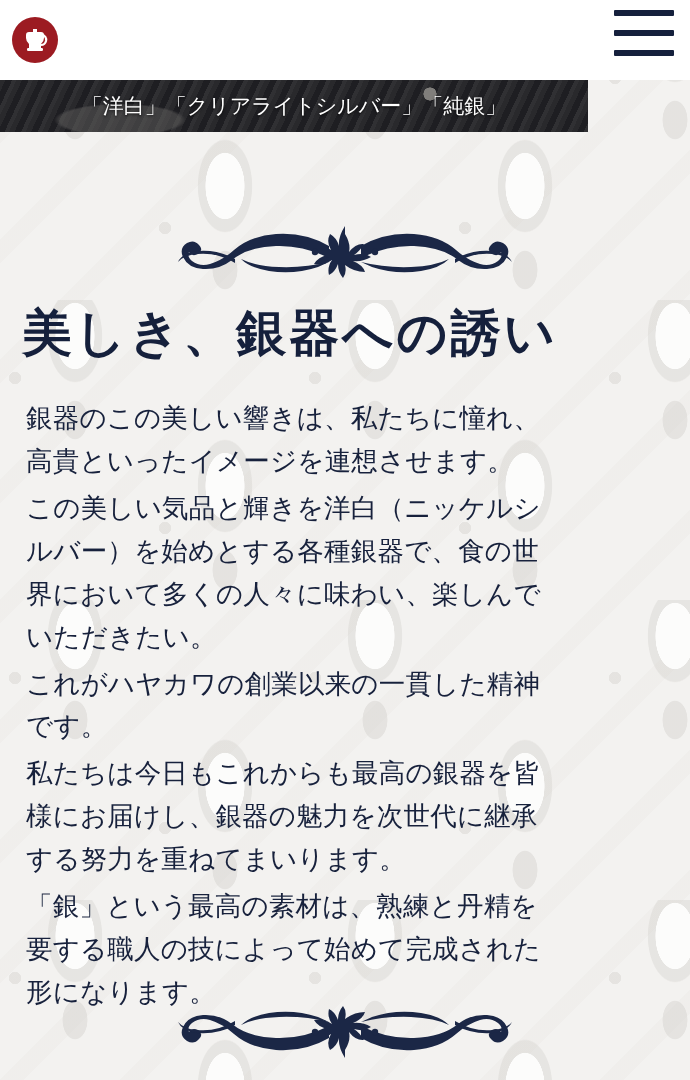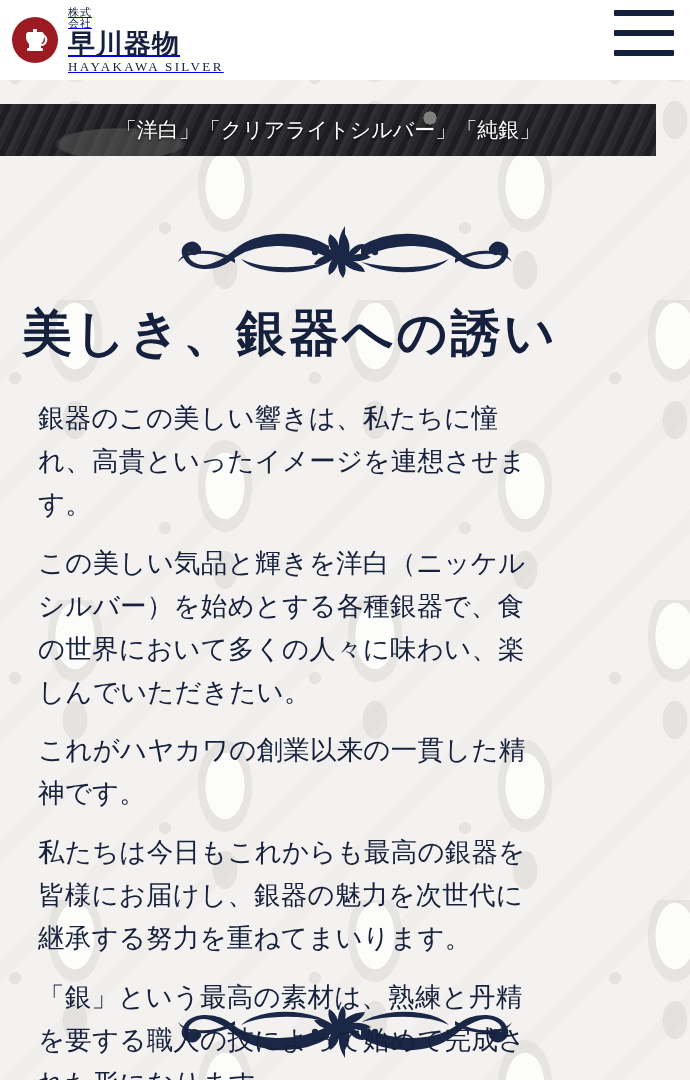--- a/index.html
+++ b/index.html
@@ -70,25 +70,24 @@
     width:60px; height:46px;
     display:flex; flex-direction:column; justify-content:space-between;
     cursor:pointer;
   }
   .burger span {
     display:block; height:6px; width:100%; background:#15203c; border-radius:1px;
   }
 
   
   .subnav {
-    position:absolute; top:80px; left:0; width:656px; height:52px;
+    position:absolute; top:80px; left:0; width:588px; height:52px;
     background:#2b2b2d;
     overflow:hidden;
     z-index:19;
-    margin-top:24px;
   }
   .subnav-photo {
     position:absolute; inset:0;
     background:
       radial-gradient(circle 16px at 430px 14px, #d8d4cc 0 40%, rgba(0,0,0,0) 42%),
       radial-gradient(ellipse 120px 30px at 120px 40px, rgba(150,148,143,0.55) 0 50%, rgba(0,0,0,0) 55%),
       repeating-linear-gradient(115deg, #3a3a3c 0 5px, #26262a 5px 11px, #48484a 11px 15px),
       linear-gradient(180deg, #4a4a4c 0%, #242427 100%);
     opacity:0.95;
   }
@@ -134,43 +133,38 @@
     margin-bottom:30px;
     white-space:nowrap;
   }
   .body-text {
     font-size:26.5px;
     line-height:1.62;
     color:#17213c;
     font-family:"DejaVu Serif", serif;
     letter-spacing:0.2px;
   }
-  .body-text p { margin:16px; }
+  .body-text p { margin:4px; }
 </style>
 </head>
 <body>
 
 <div id="page">
 
   <div class="damask"></div>
 
   <div class="header">
     <a class="logo" href="#">
       <span class="logo-mark">
         <svg width="34" height="34" viewBox="0 0 34 34" aria-hidden="true">
           <path d="M11 9 h12 a3 3 0 0 1 3 3 v3 a8 8 0 0 1 -3 6 v5 h-12 v-5 a8 8 0 0 1 -3 -6 v-3 a3 3 0 0 1 3 -3 z" fill="#ffffff"></path>
           <path d="M23 11 q6 2 5 7 q-1 4 -5 4" fill="none" stroke="#ffffff" stroke-width="2.2"></path>
           <rect x="9" y="25" width="16" height="3" rx="1.2" fill="#ffffff"></rect>
           <path d="M15 6 h4 v3 h-4 z" fill="#ffffff"></path>
         </svg>
-      </span>
-      <span class="logo-text">
-        <span class="logo-kabu">株式<br>会社</span>
-        <span class="logo-jp">早川器物</span>
-        <span class="logo-en">HAYAKAWA SILVER</span>
       </span>
     </a>
     <div class="burger">
       <span></span>
       <span></span>
       <span></span>
     </div>
   </div>
 
   <div class="subnav">

